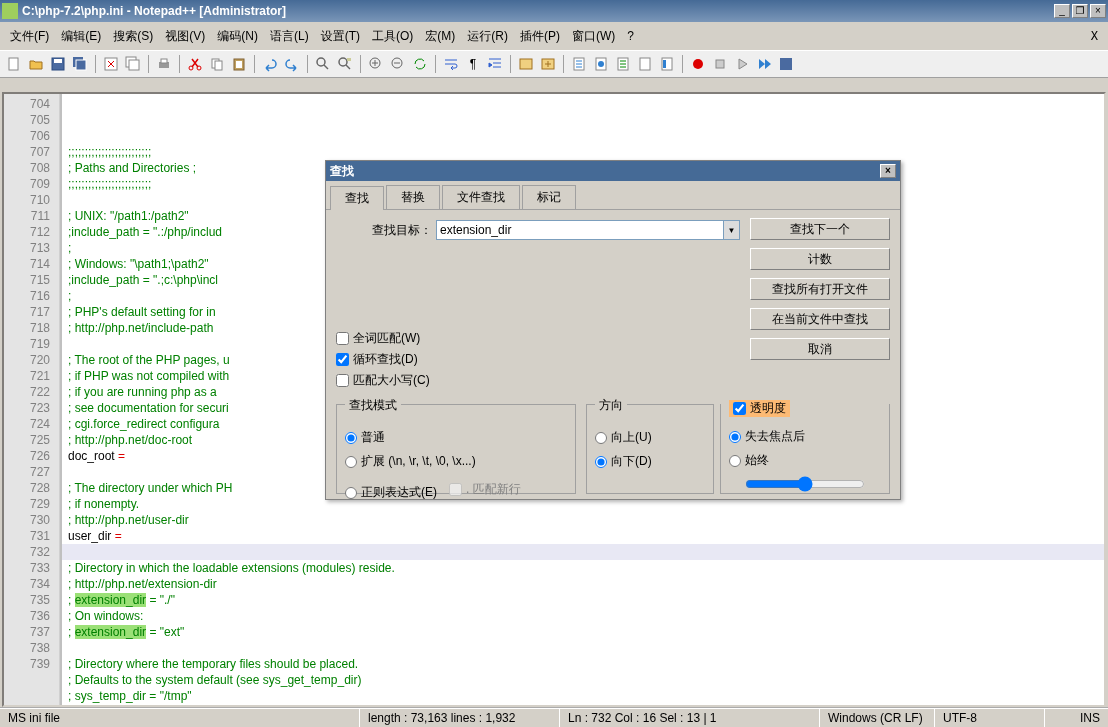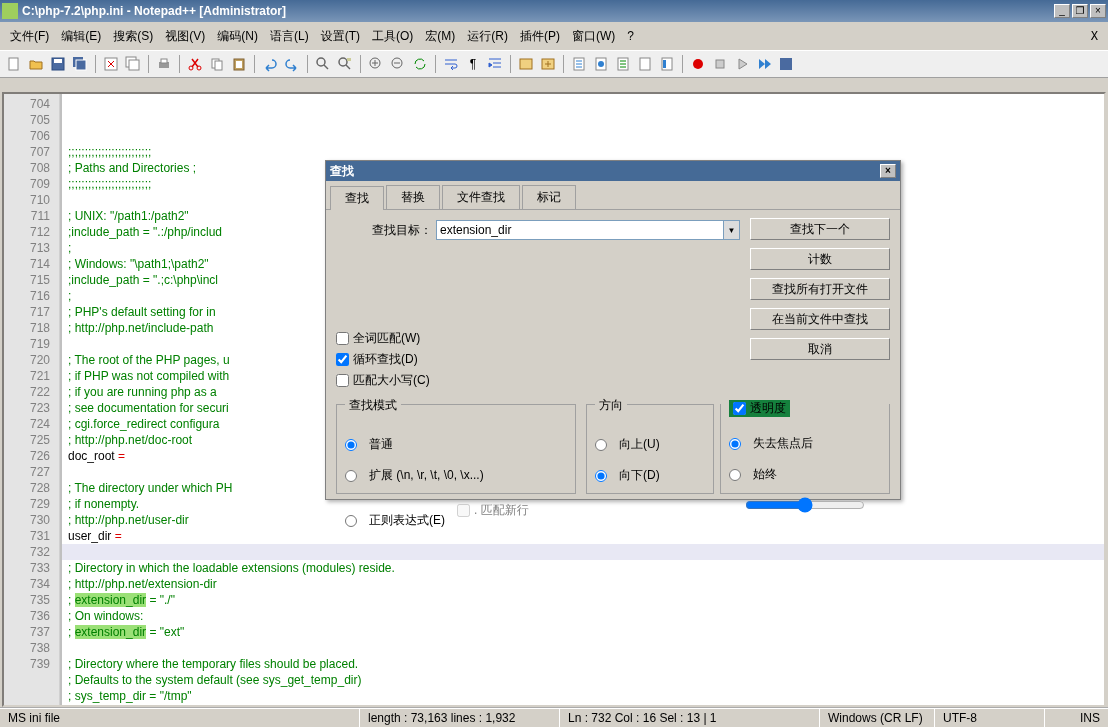--- a/index.html
+++ b/index.html
@@ -44,21 +44,21 @@
 .combo input { flex:1;border:1px solid #7b9ebd;padding:0 3px;font-size:12px }
 .combo .dd { width:16px;background:#dcdcdc;border:1px solid #7b9ebd;border-left:none;display:flex;align-items:center;justify-content:center;font-size:8px }
 .btncol { position:absolute;right:10px;top:8px;width:140px;display:flex;flex-direction:column;gap:8px }
 .dbtn { height:22px;background:#d4d0c8;border:1px solid #fff;border-right-color:#808080;border-bottom-color:#808080;display:flex;align-items:center;justify-content:center;cursor:default }
 .dbtn.def {  }
 .chk { display:flex;align-items:center;gap:4px;margin:4px 0 }
 .chk input { width:13px;height:13px }
 .group { border:1px solid #a0a0a0;padding:6px 8px 8px 8px;position:absolute }
 .group .gt { position:relative;top:-14px;background:#d4d0c8;padding:0 4px;display:inline-block }
 .group .gc { margin-top:-6px }
-.radio { display:flex;align-items:center;gap:12px;margin:14px 0 }
+.radio { display:flex;align-items:center;gap:4px;margin:7px 0 }
 .radio input { width:12px;height:12px }
 .disabled { color:#808080 }
 svg { width:16px;height:16px }
 </style>
 </head>
 <body>
 
 <div class="titlebar">
   <div class="icon"></div>
   <div class="title">C:\php-7.2\php.ini - Notepad++ [Administrator]</div>
@@ -410,21 +410,21 @@
             <span>向上(U)</span>
           </label>
         <label class="radio">
             <input type="radio" name="d" checked="" style="">
             <span>向下(D)</span>
           </label>
       </div>
     </div>
 
     <div class="group" style="right:10px;bottom:10px;width:170px;height:90px;border-top:none">
-      <label class="chk" style="position:relative;top:-14px;background:#15803d;padding:0 4px;width:fit-content">
+      <label class="chk" style="position:relative;top:-14px;background:#fdba74;padding:0 4px;width:fit-content">
           <input type="checkbox" checked="" style="">
           <span>透明度</span>
         </label>
       <div class="gc" style="margin-top:-10px">
         <label class="radio">
             <input type="radio" name="t" checked="" style="">
             <span>失去焦点后</span>
           </label>
         <label class="radio">
             <input type="radio" name="t" style="">

